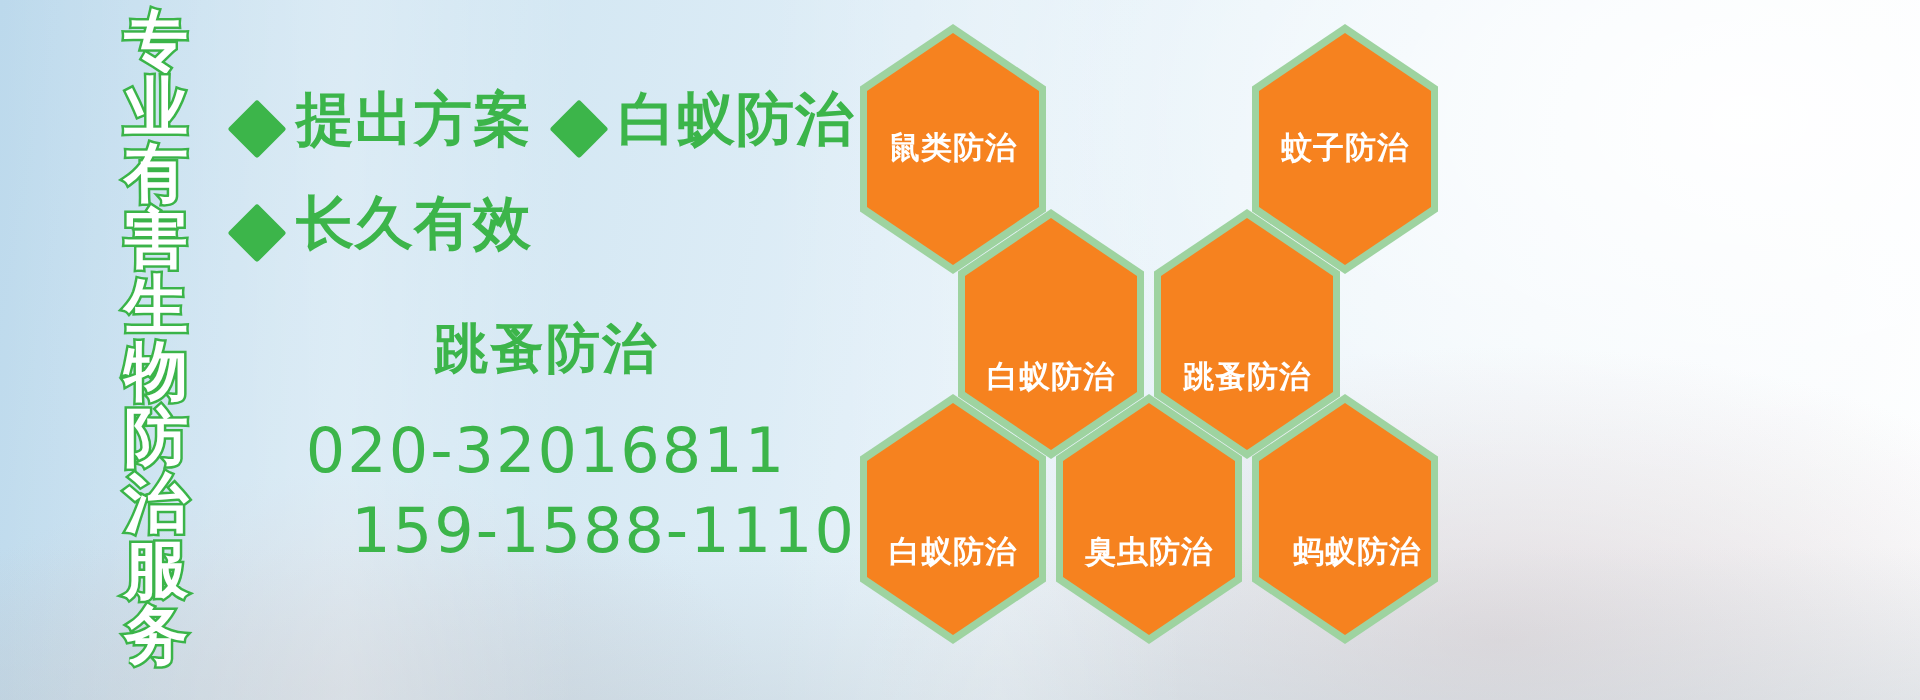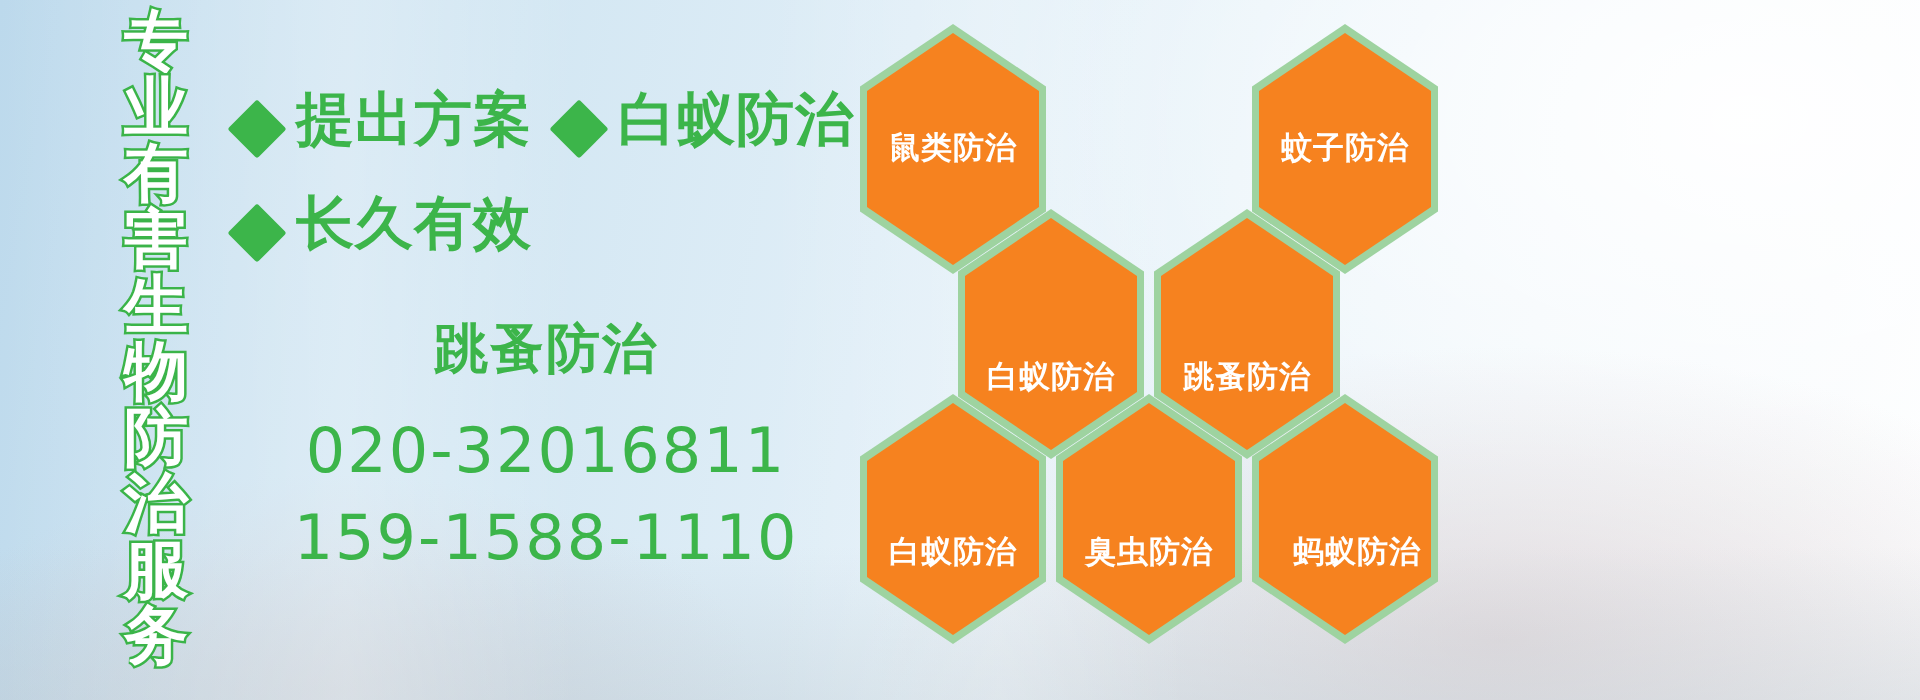--- a/index.html
+++ b/index.html
@@ -132,21 +132,21 @@
 
   .contact-phone {
     font-family: "DejaVu Sans", sans-serif;
     font-size: 62px;
     line-height: 78px;
     font-weight: 400;
     color: #3cb54a;
     letter-spacing: 2px;
   }
   #contact-phone-1 { margin-top: 32px; }
-  #contact-phone-2 { margin-top: 9px; }
+  #contact-phone-2 { margin-top: 2px; text-align: right; }
 
   
   #hex-grid {
     position: absolute;
     left: 852px;
     top: 16px;
     width: 600px;
     height: 700px;
   }
 

